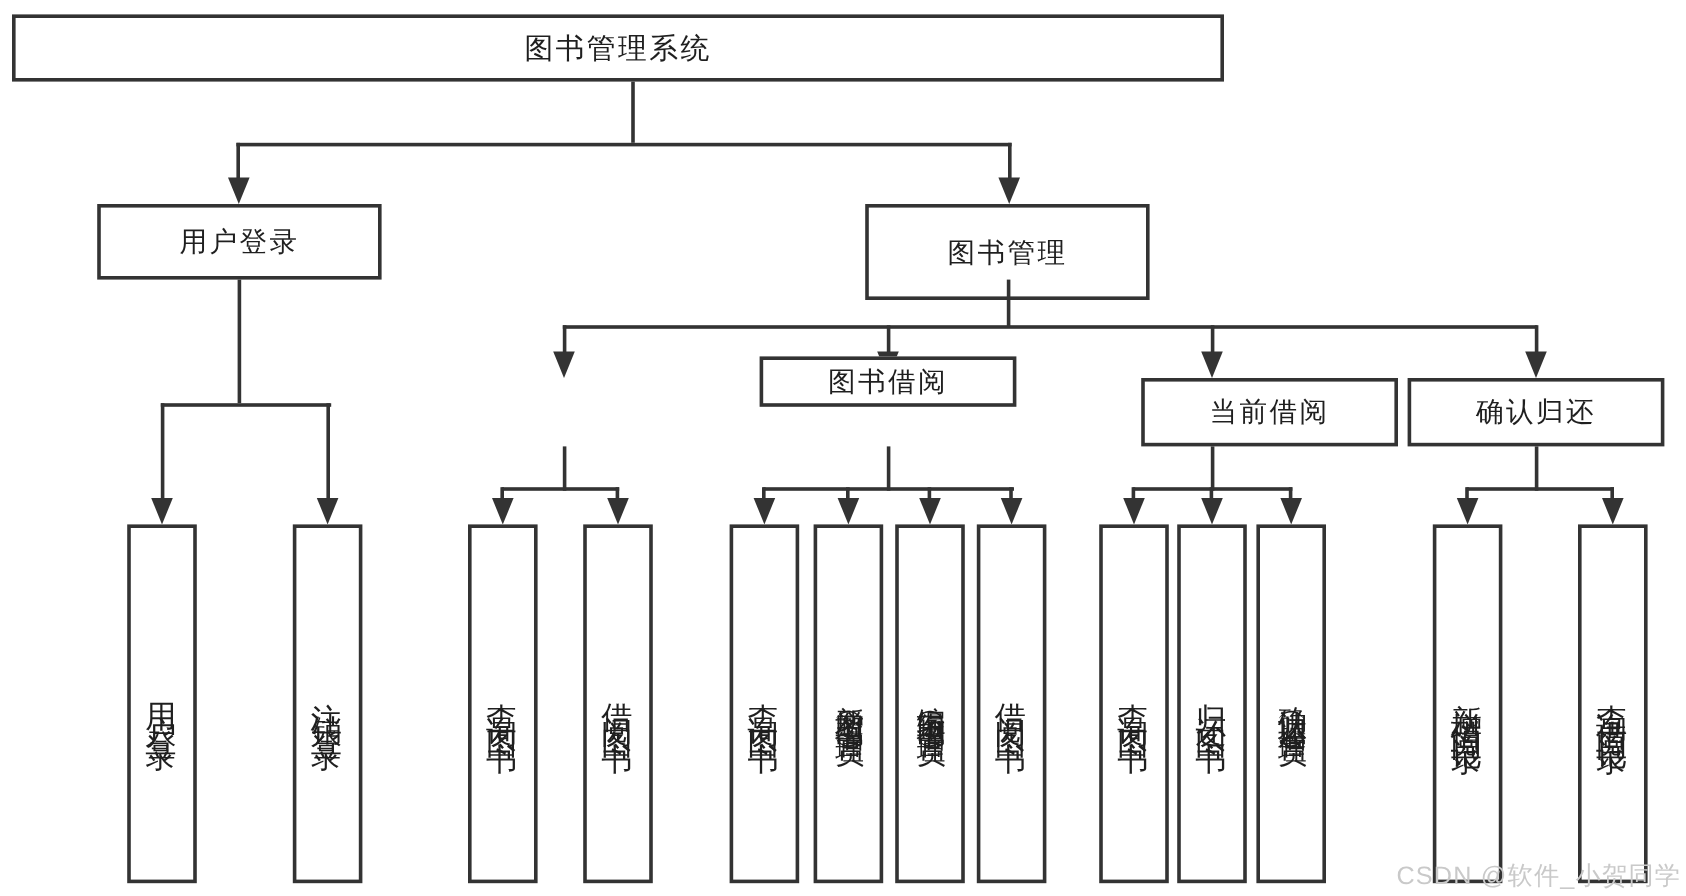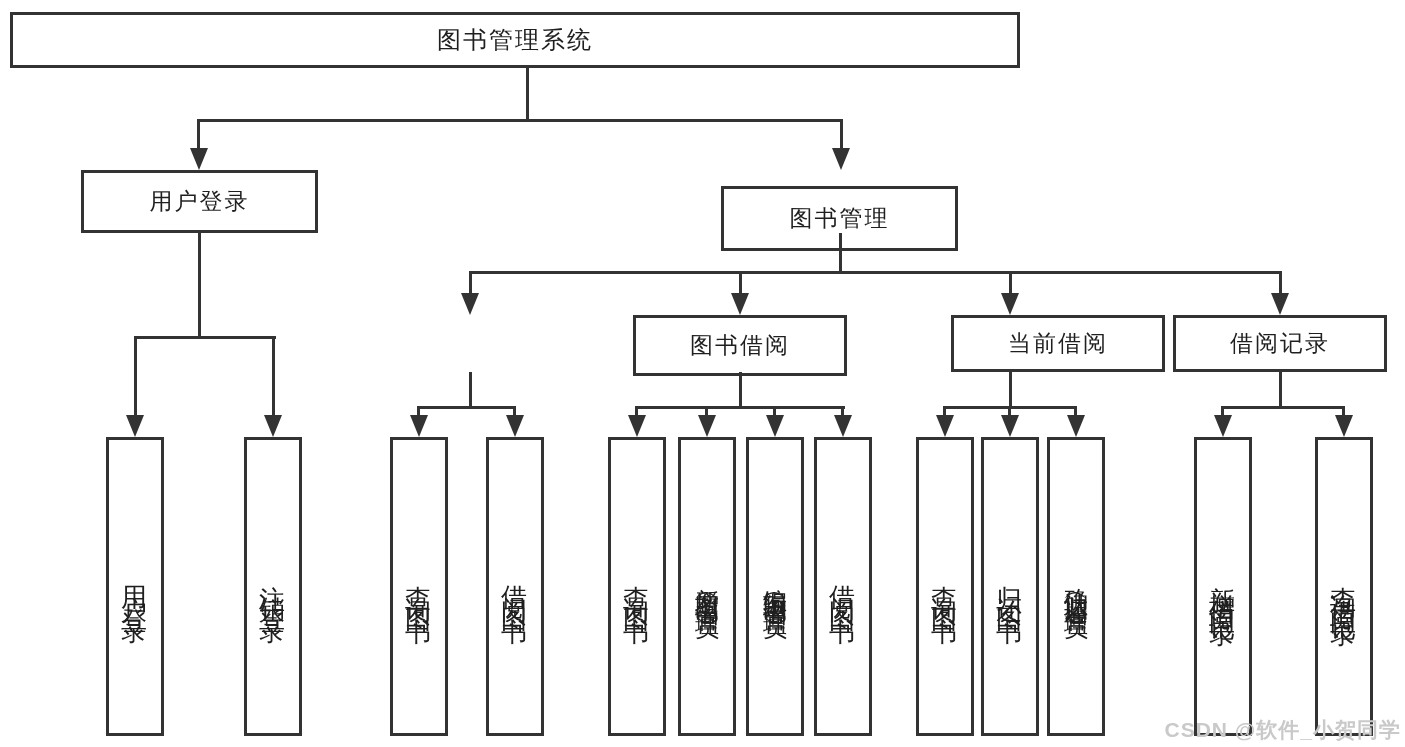--- a/index.html
+++ b/index.html
@@ -25,21 +25,21 @@
   .t9 { font-size:24px; letter-spacing:4px; }
   .vl { position:absolute; width:3px; background:var(--line,#333333); }
   .hl { position:absolute; height:3px; background:var(--line,#333333); }
   .ah {
     position:absolute; width:0; height:0;
     border-left:9px solid transparent; border-right:9px solid transparent;
     border-top:22px solid var(--line,#333333);
   }
   .watermark {
     position:absolute; right:4px; bottom:3px;
-    font-size:21px; letter-spacing:1px; color:var(--wm,#c9c9c9);font-weight:bold;
+    font-size:21px; letter-spacing:1px; color:var(--wm,#c9c9c9);
   }
 </style>
 </head>
 <body>
 
 <div class="canvas" style="--line: #333333; --border: #333333; --text: #1f1f1f; --wm: #c9c9c9; --bg: #ffffff;">
 
   <div class="box rootbox" style="left:10px;top:12px;width:1010px;height:56px">
     <span>图书管理系统</span>
   </div>
@@ -47,21 +47,21 @@
   <div class="vl" style="left:526px;top:68px;height:51px"></div>
   <div class="hl" style="left:197px;top:119px;width:646px"></div>
   <div class="vl" style="left:197px;top:119px;height:31px"></div>
   <div class="ah" style="left:190px;top:148px"></div>
   <div class="vl" style="left:840px;top:119px;height:31px"></div>
   <div class="ah" style="left:832px;top:148px"></div>
 
   <div class="box hbox" style="left:81px;top:170px;width:237px;height:63px">
     <span>用户登录</span>
   </div>
-  <div class="box hbox" style="left:721px;top:186px;width:237px;height:65px">
+  <div class="box hbox" style="left:721px;top:170px;width:237px;height:80px">
     <span>图书管理</span>
   </div>
 
   <div class="vl" style="left:198px;top:233px;height:103px"></div>
   <div class="hl" style="left:134px;top:336px;width:142px"></div>
   <div class="vl" style="left:134px;top:336px;height:80px"></div>
   <div class="ah" style="left:126px;top:415px"></div>
   <div class="vl" style="left:272px;top:336px;height:80px"></div>
   <div class="ah" style="left:264px;top:415px"></div>
 
@@ -69,28 +69,28 @@
   <div class="hl" style="left:469px;top:271px;width:812px"></div>
   <div class="vl" style="left:469px;top:271px;height:24px"></div>
   <div class="ah" style="left:461px;top:293px"></div>
   <div class="vl" style="left:739px;top:271px;height:24px"></div>
   <div class="ah" style="left:731px;top:293px"></div>
   <div class="vl" style="left:1009px;top:271px;height:24px"></div>
   <div class="ah" style="left:1001px;top:293px"></div>
   <div class="vl" style="left:1279px;top:271px;height:24px"></div>
   <div class="ah" style="left:1271px;top:293px"></div>
 
-  <div class="box hbox" style="left:633px;top:315px;width:214px;height:61px">
+  <div class="box hbox" style="left:633px;top:297px;width:214px;height:42px">
     <span>图书借阅</span>
   </div>
   <div class="box hbox" style="left:951px;top:315px;width:214px;height:57px">
     <span>当前借阅</span>
   </div>
   <div class="box hbox" style="left:1173px;top:315px;width:214px;height:57px">
-    <span>借阅记录</span>
+    <span>确认归还</span>
   </div>
 
   <div class="vl" style="left:469px;top:372px;height:37px"></div>
   <div class="hl" style="left:418px;top:406px;width:98px"></div>
   <div class="vl" style="left:417px;top:406px;height:11px"></div>
   <div class="ah" style="left:410px;top:415px"></div>
   <div class="vl" style="left:513px;top:406px;height:11px"></div>
   <div class="ah" style="left:506px;top:415px"></div>
 
   <div class="vl" style="left:739px;top:372px;height:37px"></div>

